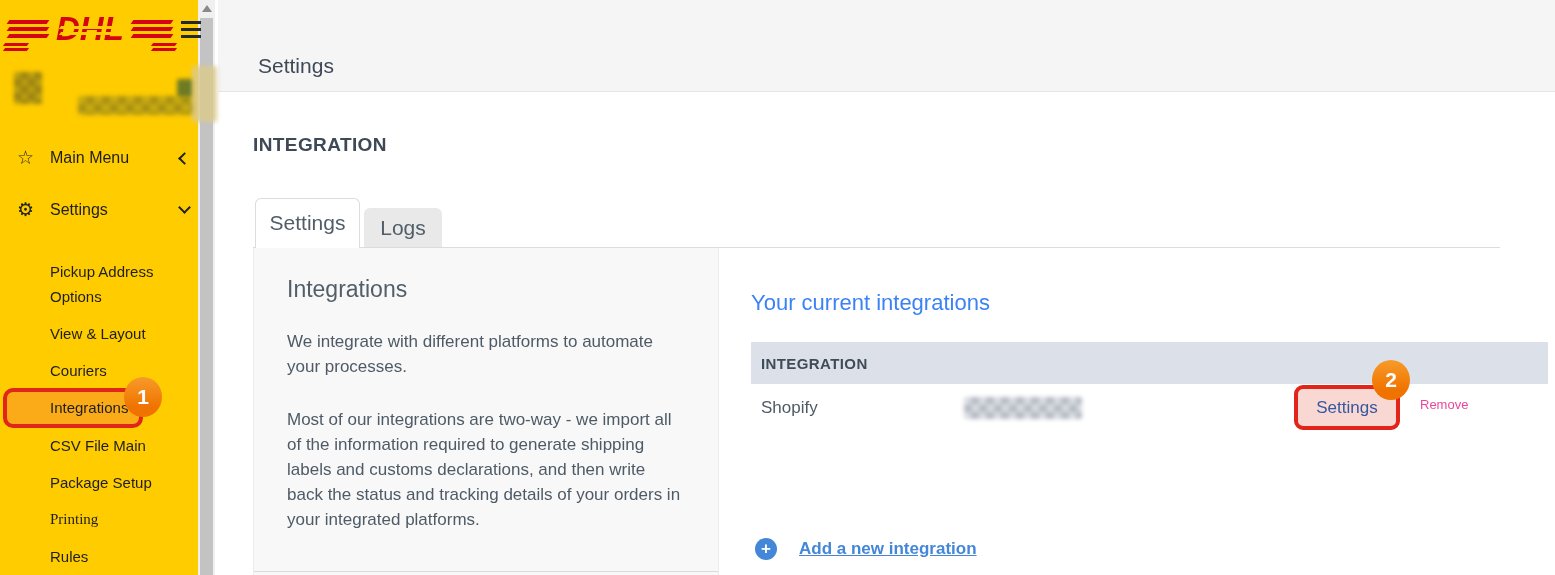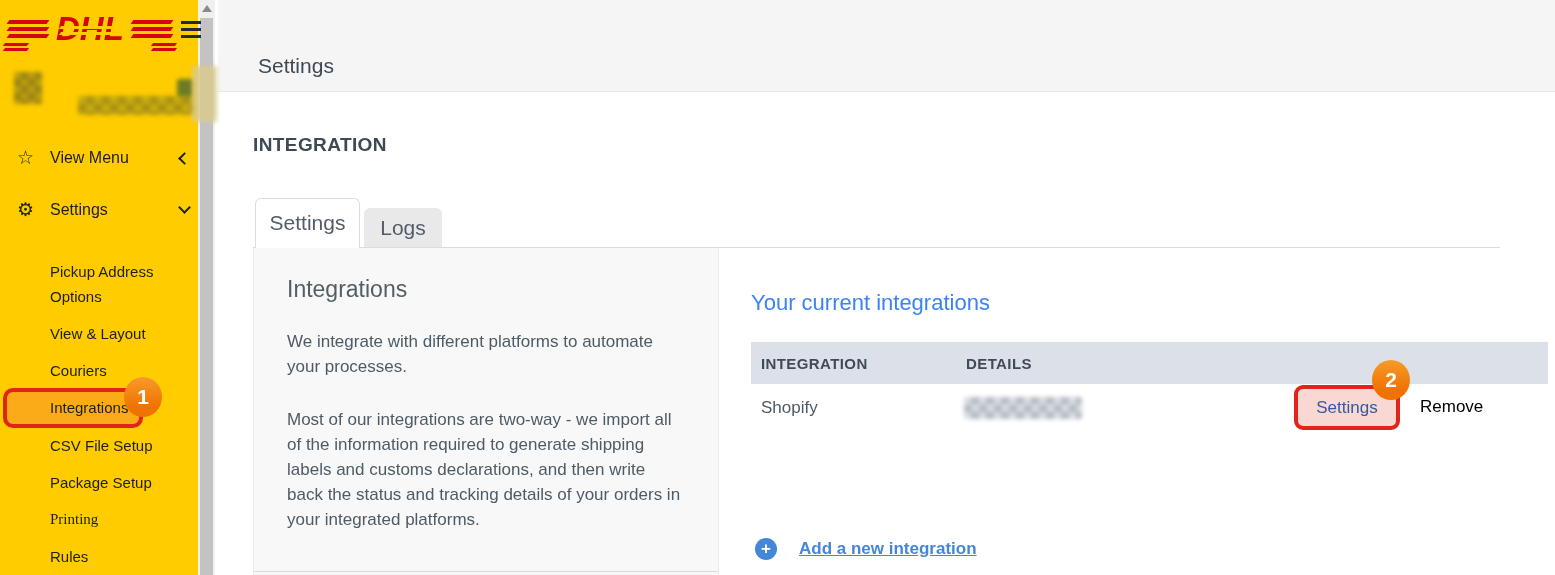--- a/index.html
+++ b/index.html
@@ -82,21 +82,21 @@
   .th1 { margin-left:10px; width:205px; } .th2 { flex:1; }
   .trow { position:relative; height:48px; background:#ffffff; }
   .td-name { position:absolute; left:10px; top:14px; font-size:17px; color:#4e5b66; }
   .td-blur { position:absolute; left:213px; top:13px; width:118px; height:22px; border-radius:2px;
              filter:blur(2px);
              background:repeating-conic-gradient(#b5bbc4 0% 25%, #d9dce1 25% 50%) 0 0/15px 15px; }
   .hl-rect2 { position:absolute; left:543px; top:1px; width:106px; height:45px; background:#f9d7d3;
               border:4px solid #e1251b; border-radius:9px; z-index:3; }
   .settings-link { position:absolute; left:0; top:0; width:98px; height:37px; line-height:37px; text-align:center;
                    font-size:17px; color:#35599f; cursor:pointer; }
-  .remove-link { position:absolute; left:669px; top:13px; font-size:17px; color:#000000; cursor:pointer; }
+  .remove-link { position:absolute; left:669px; top:13px; font-size:13px; color:#ec4899; cursor:pointer; }
   .badge2 { left:621px; top:-24px; }
 
   .add-row { position:absolute; left:4px; top:196px; display:flex; align-items:center; gap:22px; }
   .plus-icon { width:22px; height:22px; border-radius:50%; background:#4486d8; color:#ffffff;
                font-size:17px; font-weight:bold; text-align:center; line-height:21px; cursor:pointer; }
   .add-link { font-size:17px; font-weight:bold; color:#4486d8; text-decoration:underline; cursor:pointer; }
 </style>
 </head>
 <body>
 
@@ -127,40 +127,40 @@
         </div>
     </div>
   </div>
 
   <div class="censor cz1"></div>
   <div class="censor cz2"></div>
   <div class="censor cz3"></div>
 
   <div class="nav-item" style="top:148px;">
     <span class="icon">☆</span>
-    <span class="lbl">View Menu</span>
+    <span class="lbl">Main Menu</span>
     <span class="chev left"></span>
   </div>
   <div class="nav-item" style="top:200px;">
     <span class="icon">⚙</span>
     <span class="lbl">Settings</span>
     <span class="chev down"></span>
   </div>
 
   <div class="sub-item" style="top:263px;">Pickup Address</div>
   <div class="sub-item" style="top:288px;">Options</div>
   <div class="sub-item" style="top:325px;">View &amp; Layout</div>
   <div class="sub-item" style="top:362px;text-align:center;">Couriers</div>
 
   <div class="hl-rect1">
     <span class="sub-lbl">Integrations</span>
   </div>
   <div class="badge badge1">1</div>
 
-  <div class="sub-item" style="top:437px;">CSV File Setup</div>
+  <div class="sub-item" style="top:437px;">CSV File Main</div>
   <div class="sub-item" style="top:474px;">Package Setup</div>
   <div class="sub-item" style="top:511px;font-family:Liberation Serif, serif;">Printing</div>
   <div class="sub-item" style="top:548px;">Rules</div>
 </div>
 
 <div class="hamburger">
   <div></div>
     <div></div>
     <div></div>
 </div>
@@ -189,21 +189,20 @@
     <p>Most of our integrations are two-way - we import all of the information required to generate shipping labels and customs declarations, and then write back the status and tracking details of your orders in your integrated platforms.</p>
     <div class="panel-divider"></div>
   </div>
 
   <div class="right-col">
     <h2 class="current-heading">Your current integrations</h2>
 
     <div class="itable">
       <div class="thead">
         <div class="th th1">INTEGRATION</div>
-        <div class="th th2">DETAILS</div>
       </div>
       <div class="trow">
         <div class="td-name">Shopify</div>
         <div class="td-blur"></div>
         <div class="hl-rect2">
           <div class="settings-link">Settings</div>
         </div>
         <div class="badge badge2">2</div>
         <div class="remove-link">Remove</div>
       </div>

